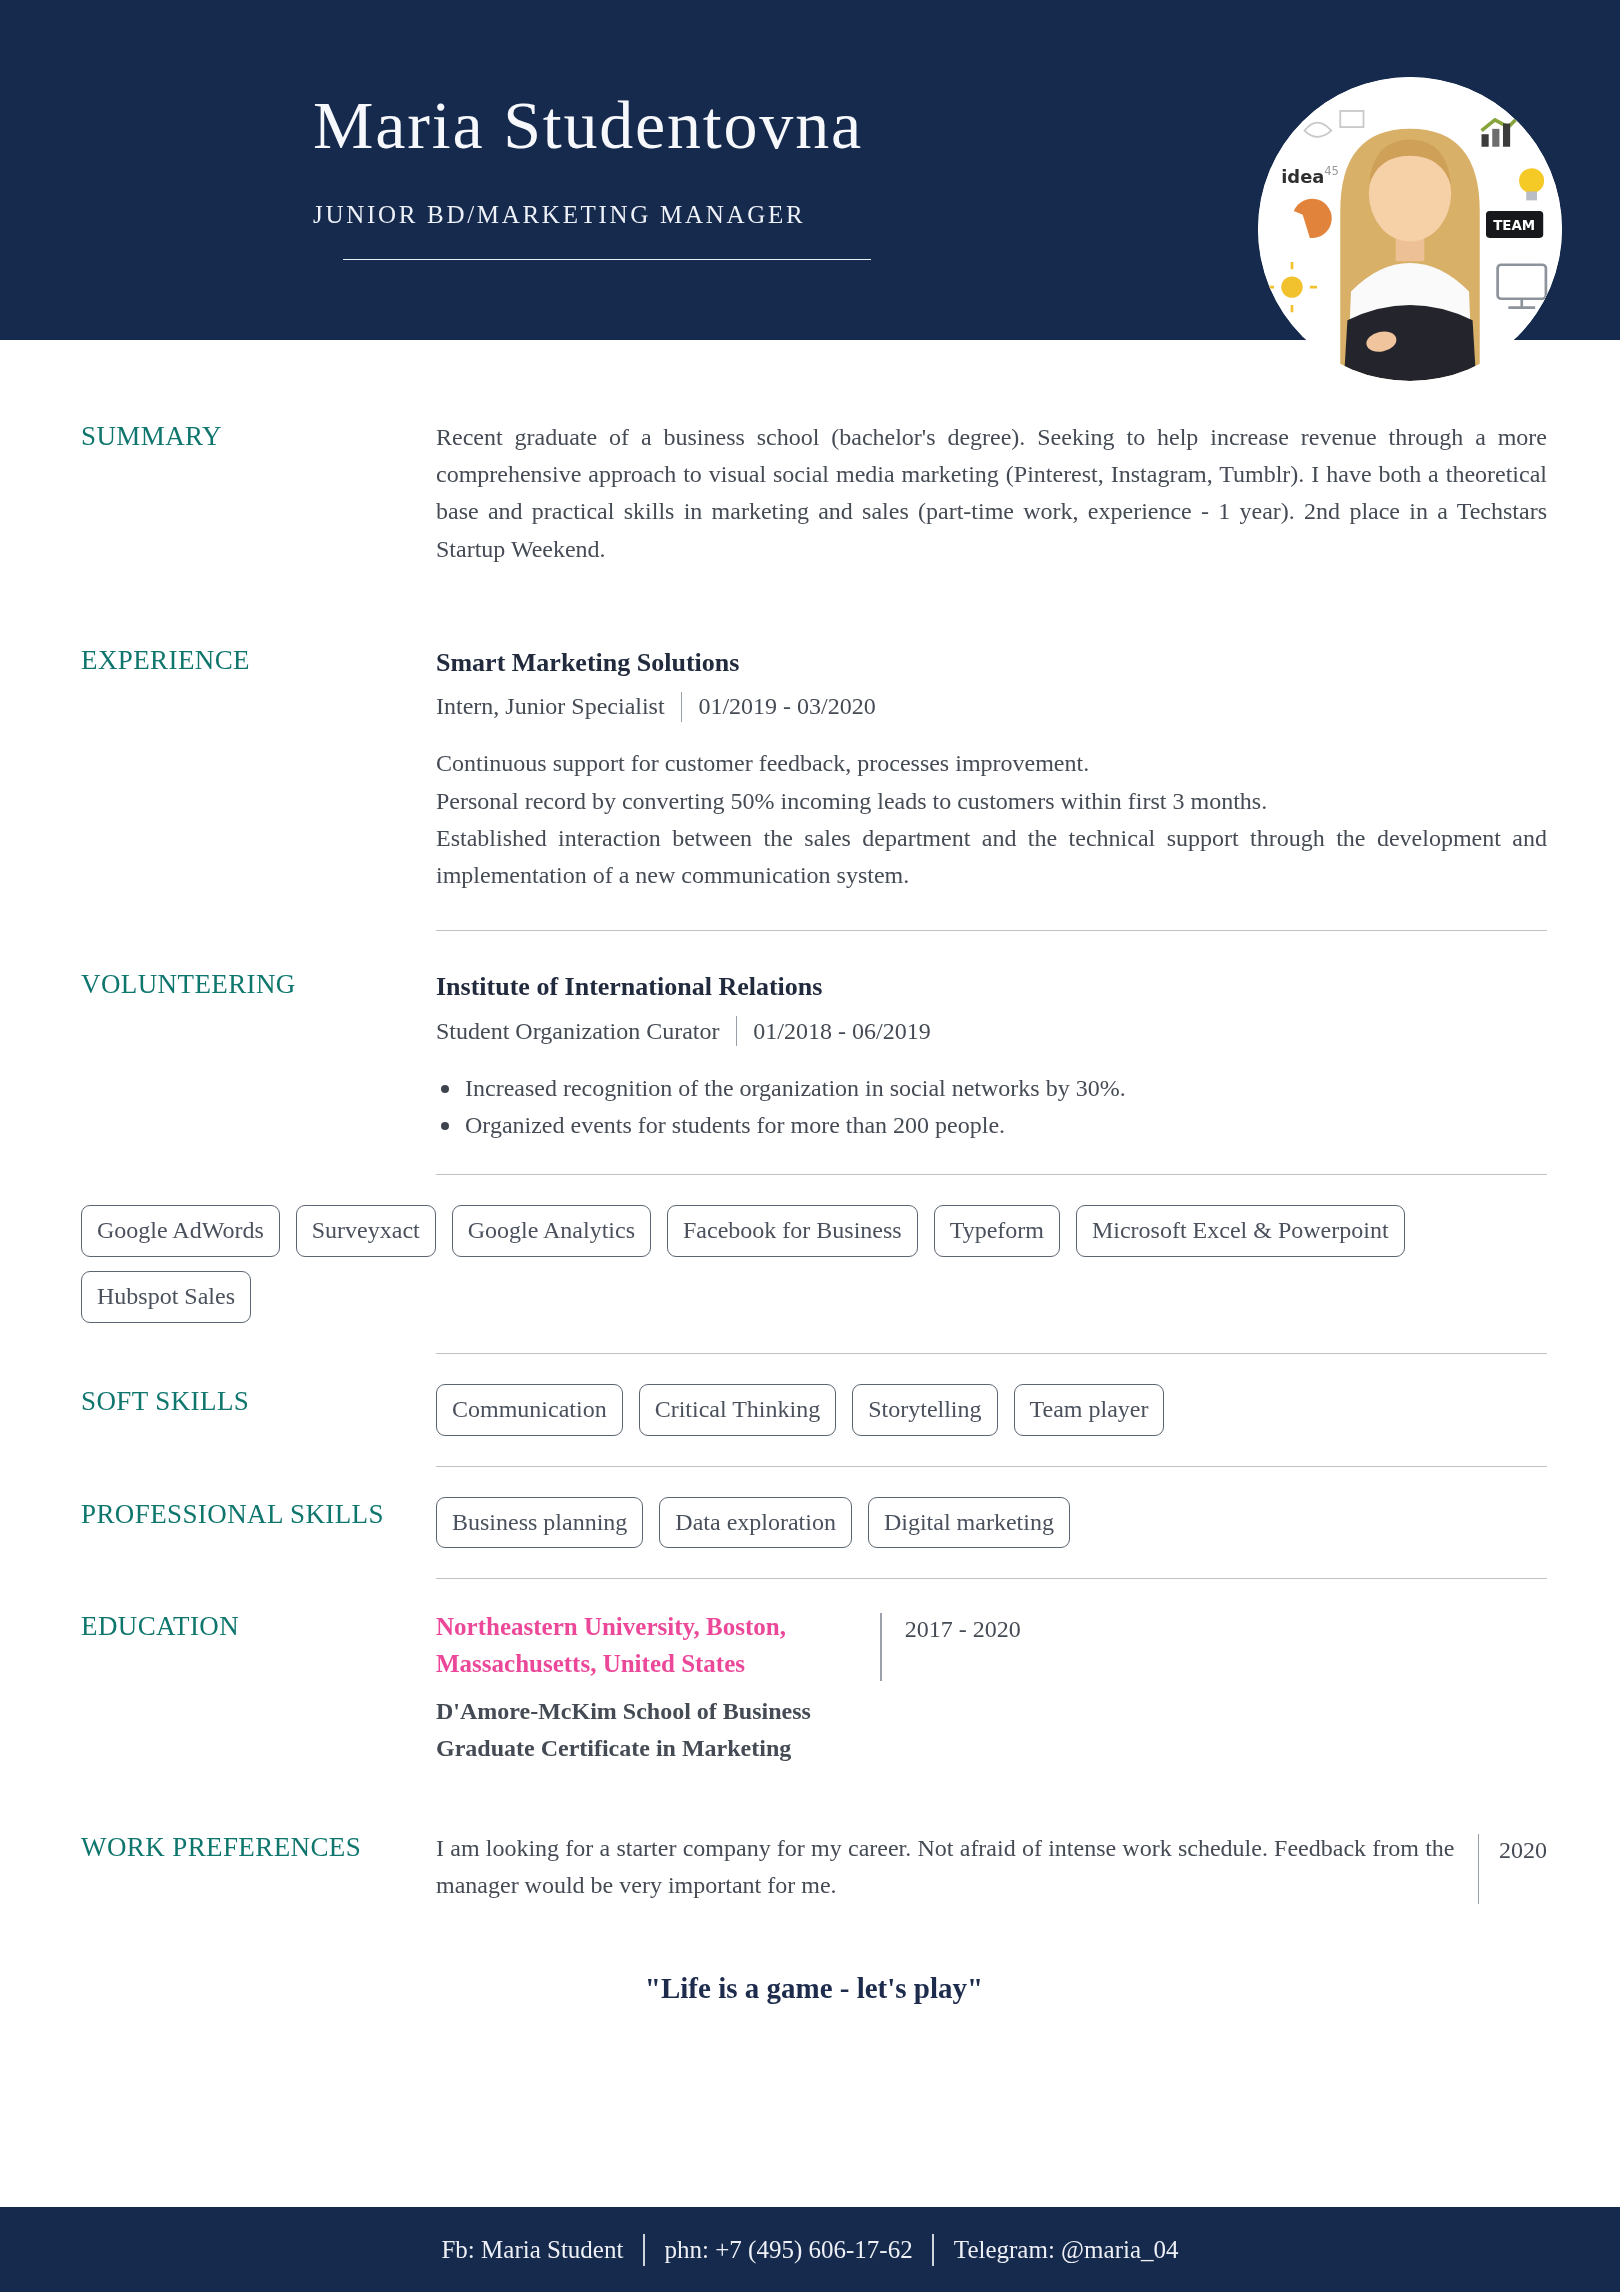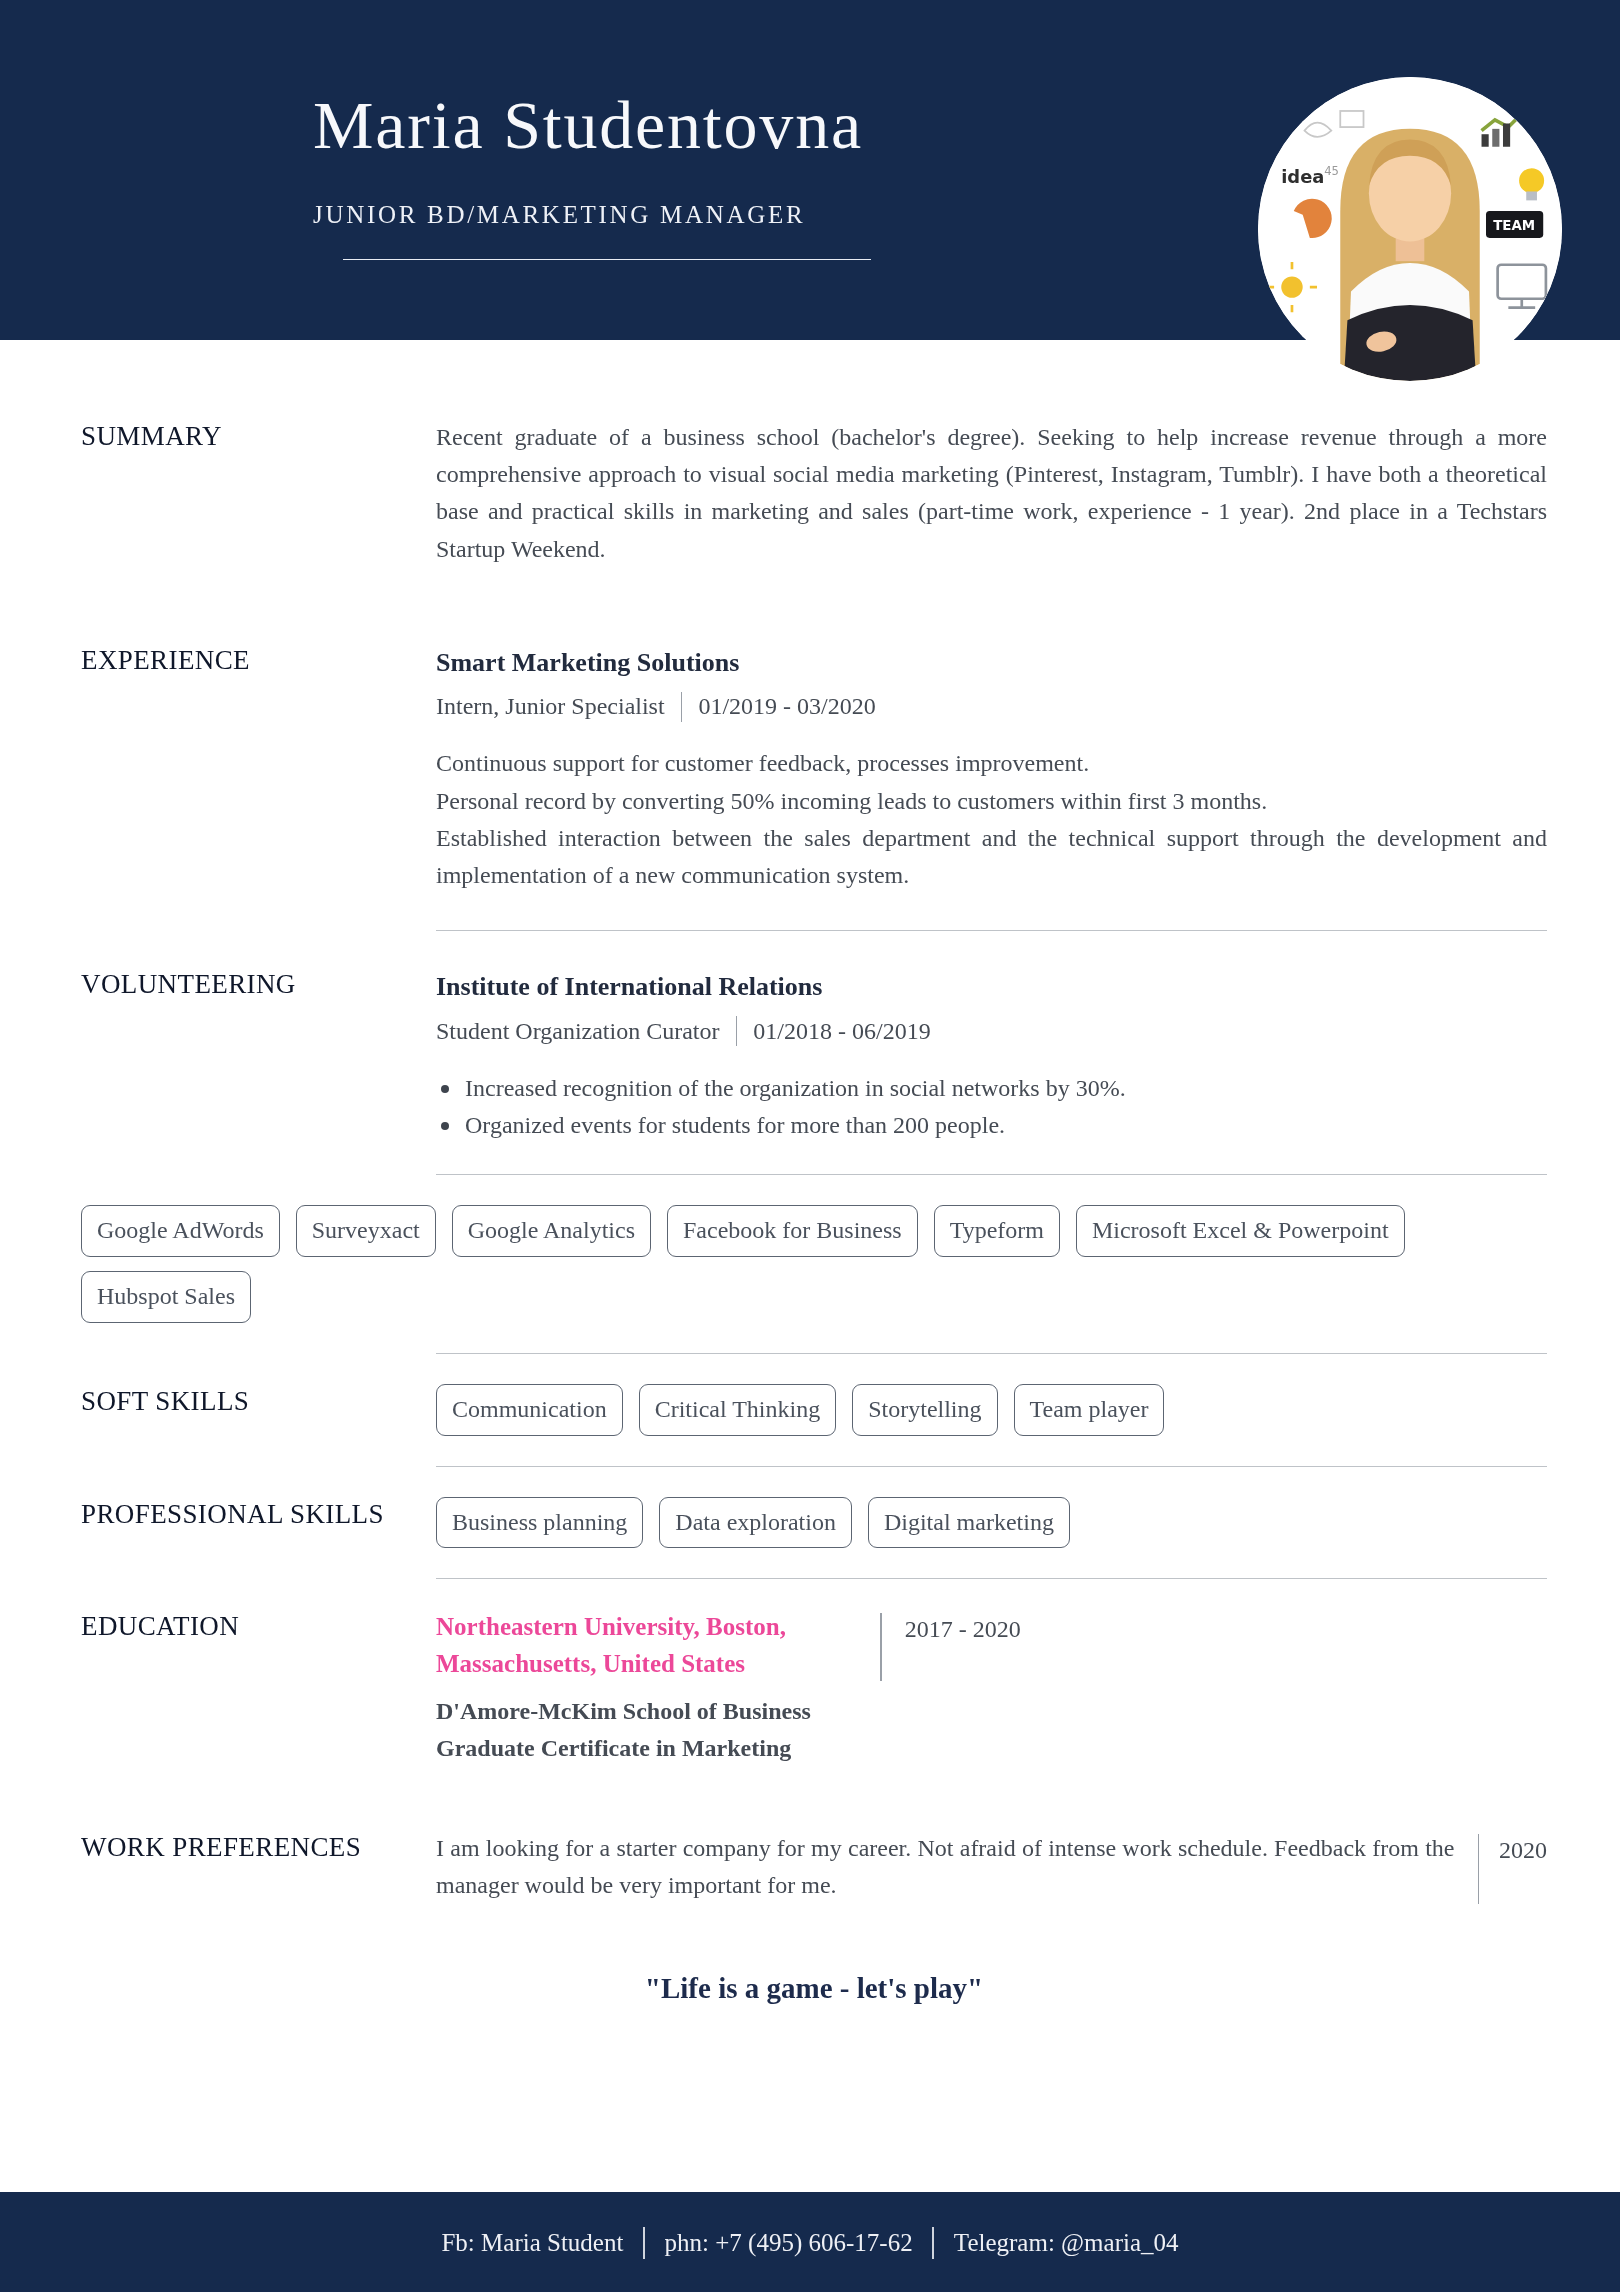--- a/index.html
+++ b/index.html
@@ -17,21 +17,21 @@
   .name { font-size:68px; font-weight:400; letter-spacing:1.8px; color:#f7f8fb; }
   .job-title { margin-top:36px; font-size:25px; font-weight:400; letter-spacing:2.7px; color:#eef1f7; }
   .title-rule { margin:30px 0 0 30px; width:528px; border:none; border-top:1.8px solid #e9edf4; }
   .photo { position:absolute; top:77px; left:1258px; width:304px; height:304px;
            border-radius:50%; overflow:hidden; background:#ffffff; }
 
   
   .resume-body { padding:79px 73px 0 81px; }
   .section { display:flex; }
   .label { width:355px; flex-shrink:0; padding-right:25px; font-size:27px; line-height:1.3;
-           letter-spacing:0.4px; color:#0f172a; }
+           letter-spacing:0.4px; color:#0f766e; }
   .content { flex:1; font-size:24px; line-height:1.55; color:#454b54; }
   .justify { text-align:justify; }
   .bold-title { font-size:26px; font-weight:bold; color:#222b3e; margin-bottom:5.4px; }
   .roleline { display:flex; align-items:center; margin-bottom:19.7px; }
   .vsep { width:1.8px; height:30px; background:#9aa0a8; margin:0 16px; flex-shrink:0; }
   .divider { border:none; border-top:0.9px solid #bfc3c8; margin-left:355px; }
   .d40 { margin-top:36px; margin-bottom:36px; }
   .d34 { margin-top:30px; margin-bottom:30px; }
 
   .tags { display:flex; flex-wrap:wrap; gap:14.3px 16px; }
@@ -54,21 +54,21 @@
   .wp-sep { width:1.8px; height:70px; background:#9aa0a8; margin:3.6px 0 0 23px; flex-shrink:0; }
   .wp-dates { padding:1.8px 0 0 19.7px; }
 
   .mb84 { margin-bottom:75px; }
   .mb70 { margin-bottom:63px; }
   .mb76 { margin-bottom:68px; }
 
   .quote { text-align:center; font-size:29px; font-weight:bold; color:#1d2b4c; margin-top:50px; }
 
   
-  .footer { position:absolute; bottom:0; left:0; right:0; height:101px; background:#152a4d;
+  .footer { position:absolute; bottom:0; left:0; right:0; height:86px; background:#152a4d;
             display:flex; align-items:center; justify-content:center; color:#eef0f5; font-size:25px; }
   .footer .vsep { background:#cfd4dd; height:32px; margin:0 19.7px; }
 </style>
 </head>
 <body>
 
 <div class="page">
 
   <div class="header">
     <div class="header-inner">

